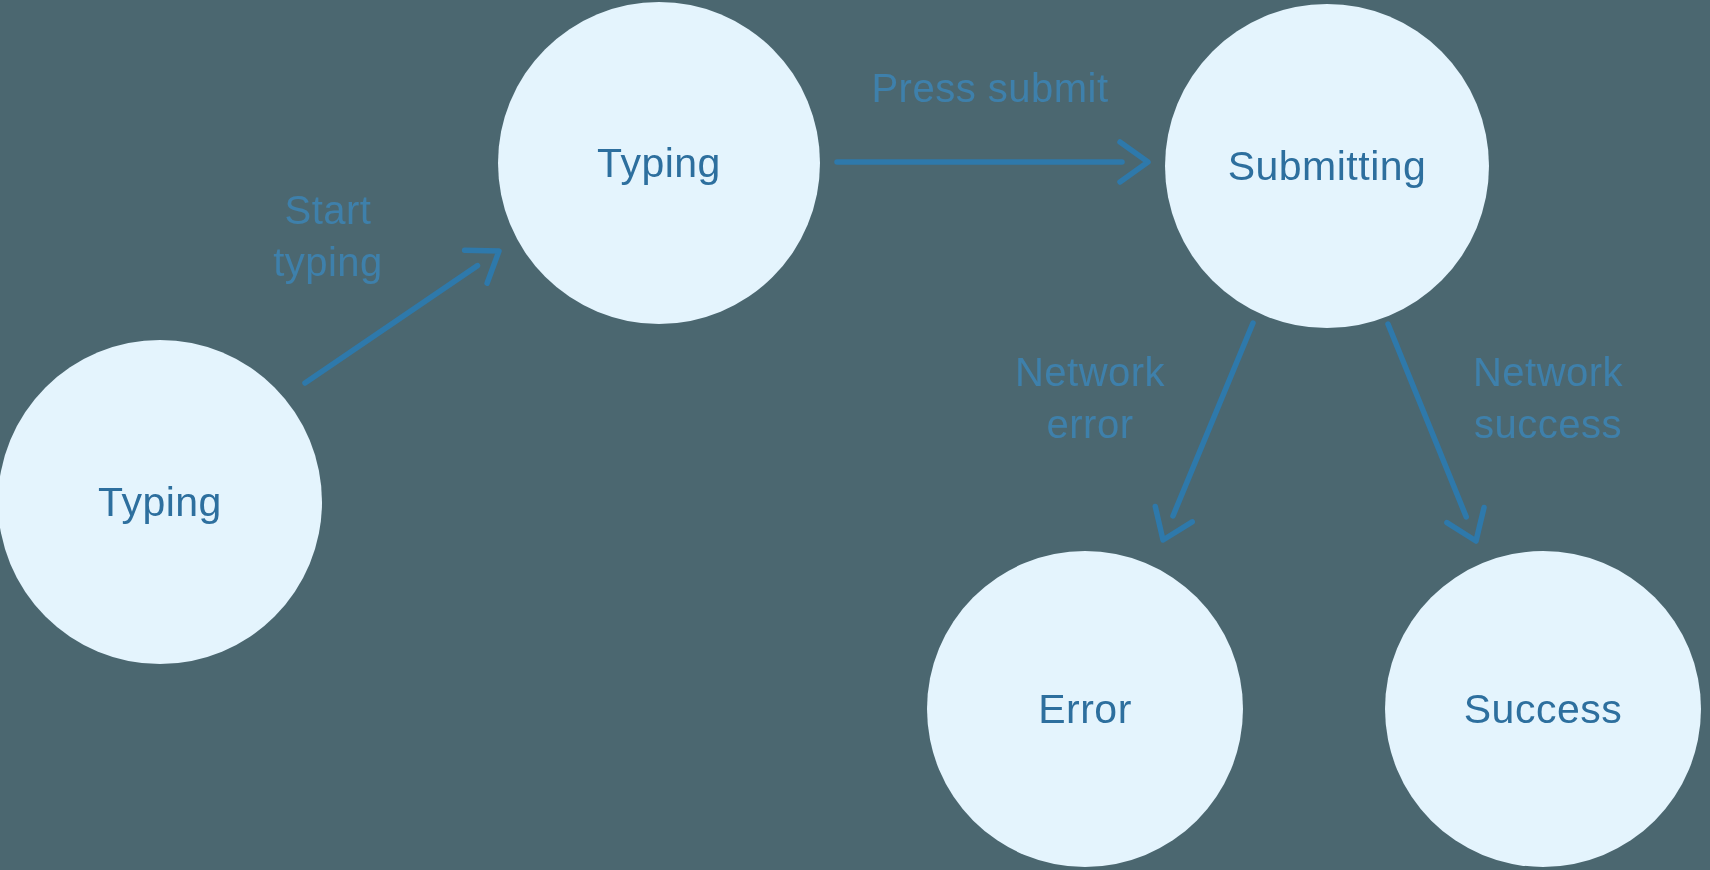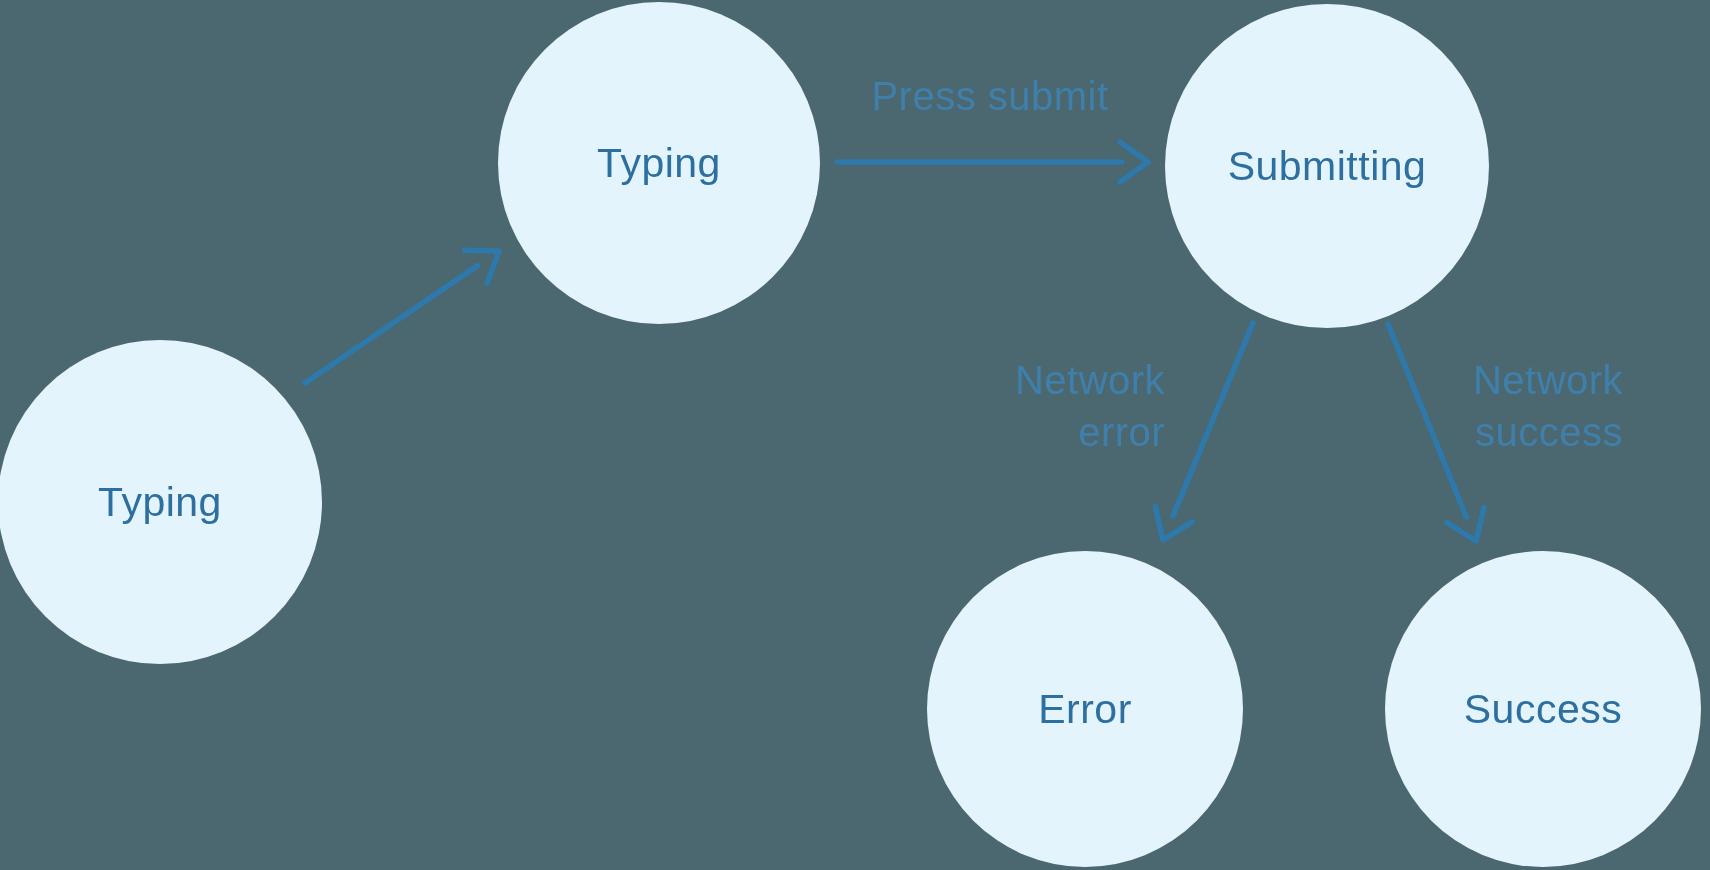--- a/index.html
+++ b/index.html
@@ -33,29 +33,28 @@
   .state-node .node-label {
     color: var(--node-text, #2D6F9E);
     font-size: 41px;
     font-weight: 500;
     letter-spacing: 0.5px;
     white-space: nowrap;
   }
   .edge-label {
     position: absolute;
     transform: translate(-50%, -50%);
-    text-align: right;
+    text-align: center;
     color: var(--edge-label-text, #3E82AF);
     font-size: 40px;
     font-weight: 500;
     letter-spacing: 0.5px;
     line-height: 52px;
     white-space: nowrap;
     opacity: 0.94;
-    margin-top: 8px;
   }
   .edge-label span { display: block; }
 </style>
 </head>
 <body>
 
 <div class="diagram">
 
   <svg id="edge-svg" viewBox="0 0 1710 870">
       <g fill="none" stroke="#2E79AB" stroke-width="5.5" stroke-linecap="round" stroke-linejoin="round">
@@ -89,20 +88,24 @@
   </div>
 
   <div class="state-node" style="left: 927px; top: 551px; height: 316px; width: 316px;">
     <span class="node-label">Error</span>
   </div>
 
   <div class="state-node" style="left: 1385px; top: 551px; height: 316px; width: 316px;">
     <span class="node-label">Success</span>
   </div>
 
+  <div class="edge-label" style="left: 328px; top: 236px;">
+    <span>Start</span>
+    <span>typing</span>
+  </div>
 
   <div class="edge-label" style="left: 990px; top: 88px;">
     <span>Press submit</span>
   </div>
 
   <div class="edge-label" style="left: 1090px; top: 398px;">
     <span>Network</span>
     <span>error</span>
   </div>
 

